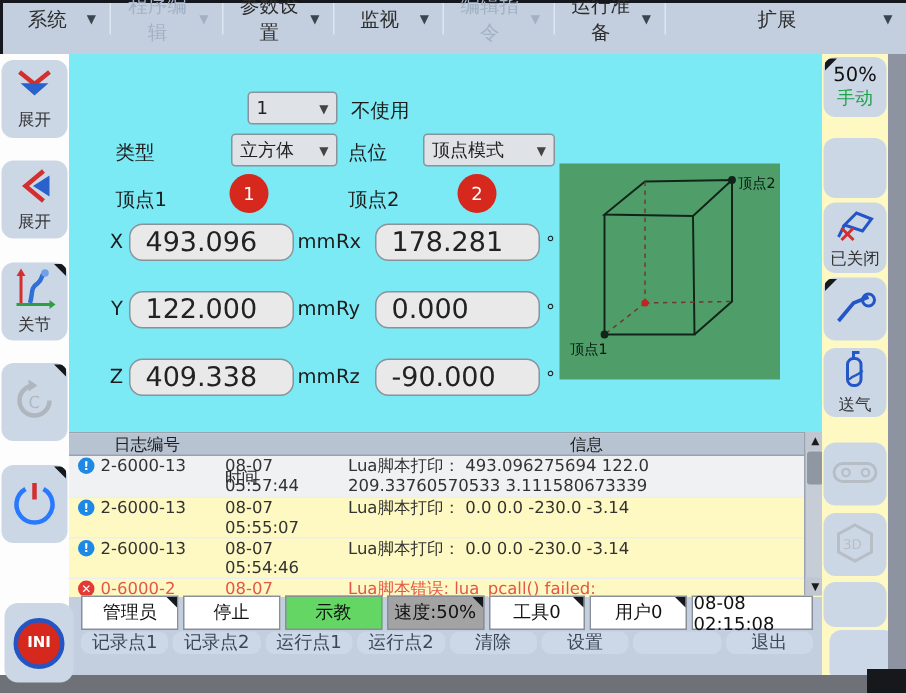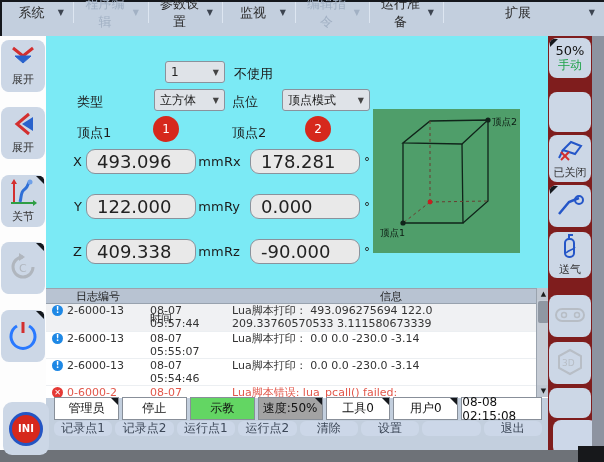--- a/index.html
+++ b/index.html
@@ -18,21 +18,21 @@
              border-right:1px solid #dde6f1;font-size:13px;color:#2c2c2c;box-sizing:border-box;}
   .menu-item .caret{font-size:8px;color:#3c4450;margin-left:6px;}
   .menu-item.disabled{color:#a2b1c4;}
   .menu-item.disabled .caret{color:#a2b1c4;}
   .menu-item .mlabel{flex:1;text-align:center;}
   
   .left-sidebar{left:0;top:36px;width:46px;height:416px;background:#fdfdfd;}
   .side-btn{position:absolute;left:1px;width:44px;border-radius:8px;background:#ccd7e6;
             display:flex;flex-direction:column;align-items:center;justify-content:center;
             font-size:11px;color:#333;overflow:hidden;}
-  .right-sidebar{left:548px;top:36px;width:44px;height:416px;background:#7f1d1d;}
+  .right-sidebar{left:548px;top:36px;width:44px;height:416px;background:#fef9c3;}
   .rside-btn{position:absolute;left:1px;width:42px;border-radius:8px;background:#ccd7e6;
              display:flex;flex-direction:column;align-items:center;justify-content:center;
              font-size:11px;color:#333;overflow:hidden;}
   .corner{position:absolute;top:1px;right:1px;width:0;height:0;
           border-top:8px solid #15181d;border-left:8px solid transparent;}
   .corner-l{position:absolute;top:1px;left:1px;width:0;height:0;
             border-top:8px solid #15181d;border-right:8px solid transparent;}
   .pct{font-size:13px;color:#111;line-height:14px;}
   .manual{font-size:12px;color:#1fa34a;line-height:14px;}
   .gray-ico{opacity:.45;filter:grayscale(1);}
@@ -49,21 +49,21 @@
   .coord-row{position:absolute;left:22px;height:27px;display:flex;align-items:center;}
   .axis{width:14px;text-align:right;font-size:13px;color:#1c1c1c;}
   .cfield{width:110px;height:25px;margin-left:4px;background:#e9e9e9;border:1px solid #8a929c;
           border-radius:9px;font-size:18px;color:#222;padding:0 10px;box-sizing:border-box;
           font-family:"DejaVu Sans","Liberation Sans",sans-serif;}
   .unit{width:26px;text-align:center;font-size:13px;color:#1c1c1c;margin-left:2px;}
   .raxis{width:22px;text-align:left;font-size:13px;color:#1c1c1c;}
   .deg{font-size:12px;color:#1c1c1c;margin-left:4px;}
   .green-panel{position:absolute;left:327px;top:73px;width:147px;height:144px;background:#4f9e6a;}
   
-  .log{position:absolute;left:0;top:252px;width:504px;height:109px;background:#ffffff;
+  .log{position:absolute;left:0;top:252px;width:504px;height:109px;background:#fef9c3;
        border-top:1px solid #9aa3ae;overflow:hidden;}
   .log-head{display:flex;height:14px;background:#b8c3d2;border-bottom:1px solid #98a2ae;
             font-size:11px;color:#1e1e1e;align-items:center;}
   .col-id{width:104px;text-align:center;}
   .col-time{width:82px;text-align:left;margin-top:44px;}
   .col-msg{flex:1;text-align:center;}
   .log-row{display:flex;font-size:11px;line-height:13px;color:#333;align-items:flex-start;
            border-bottom:1px solid #eceff2;}
   .log-row .cell-id{width:104px;display:flex;align-items:center;gap:4px;padding-left:6px;box-sizing:border-box;}
   .log-row .cell-time{width:82px;}

